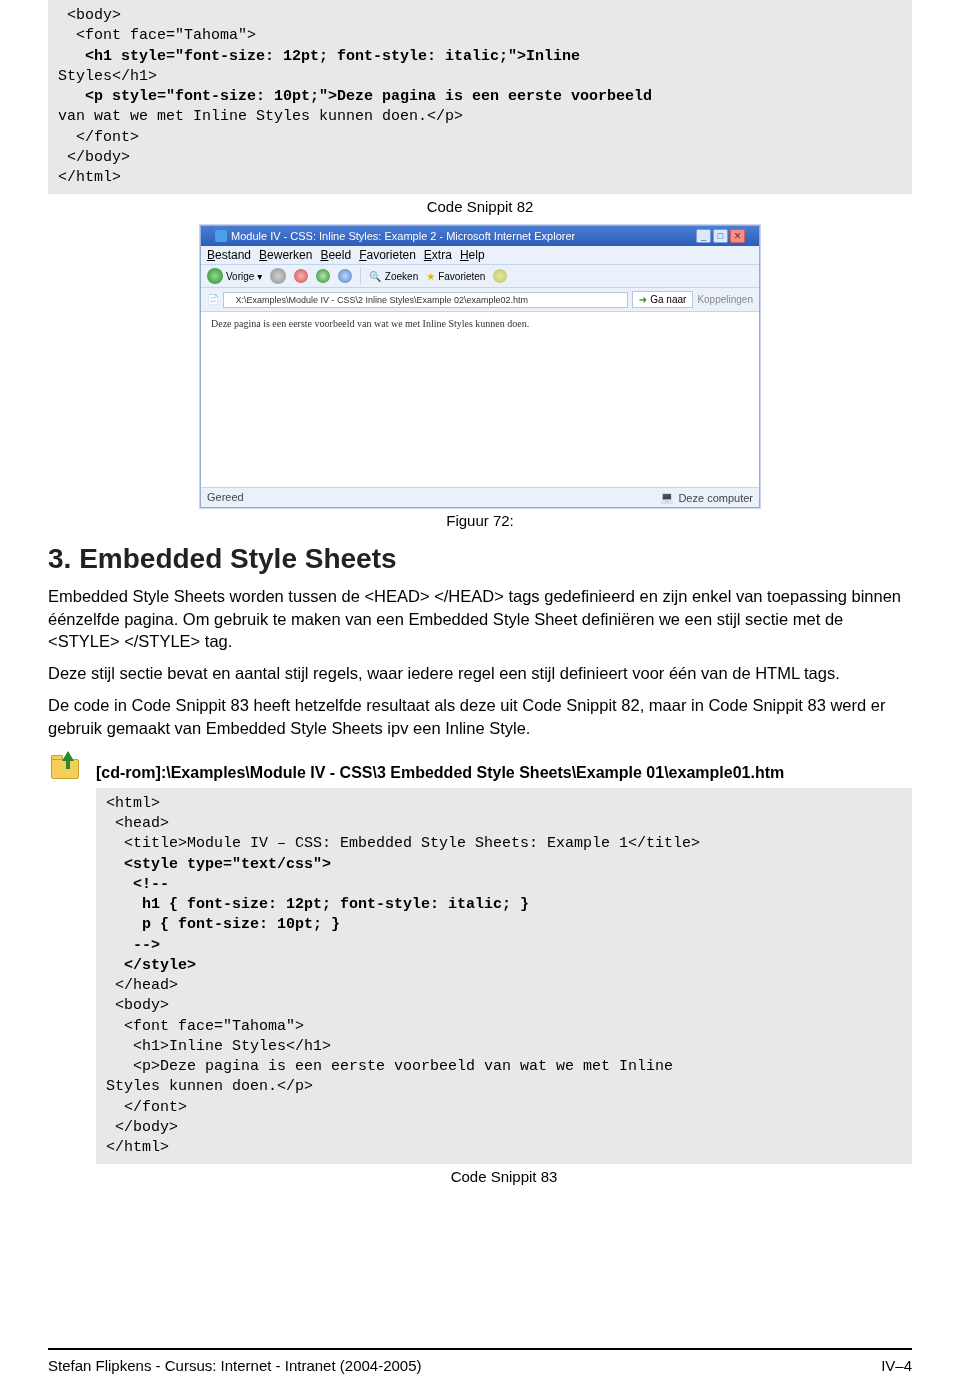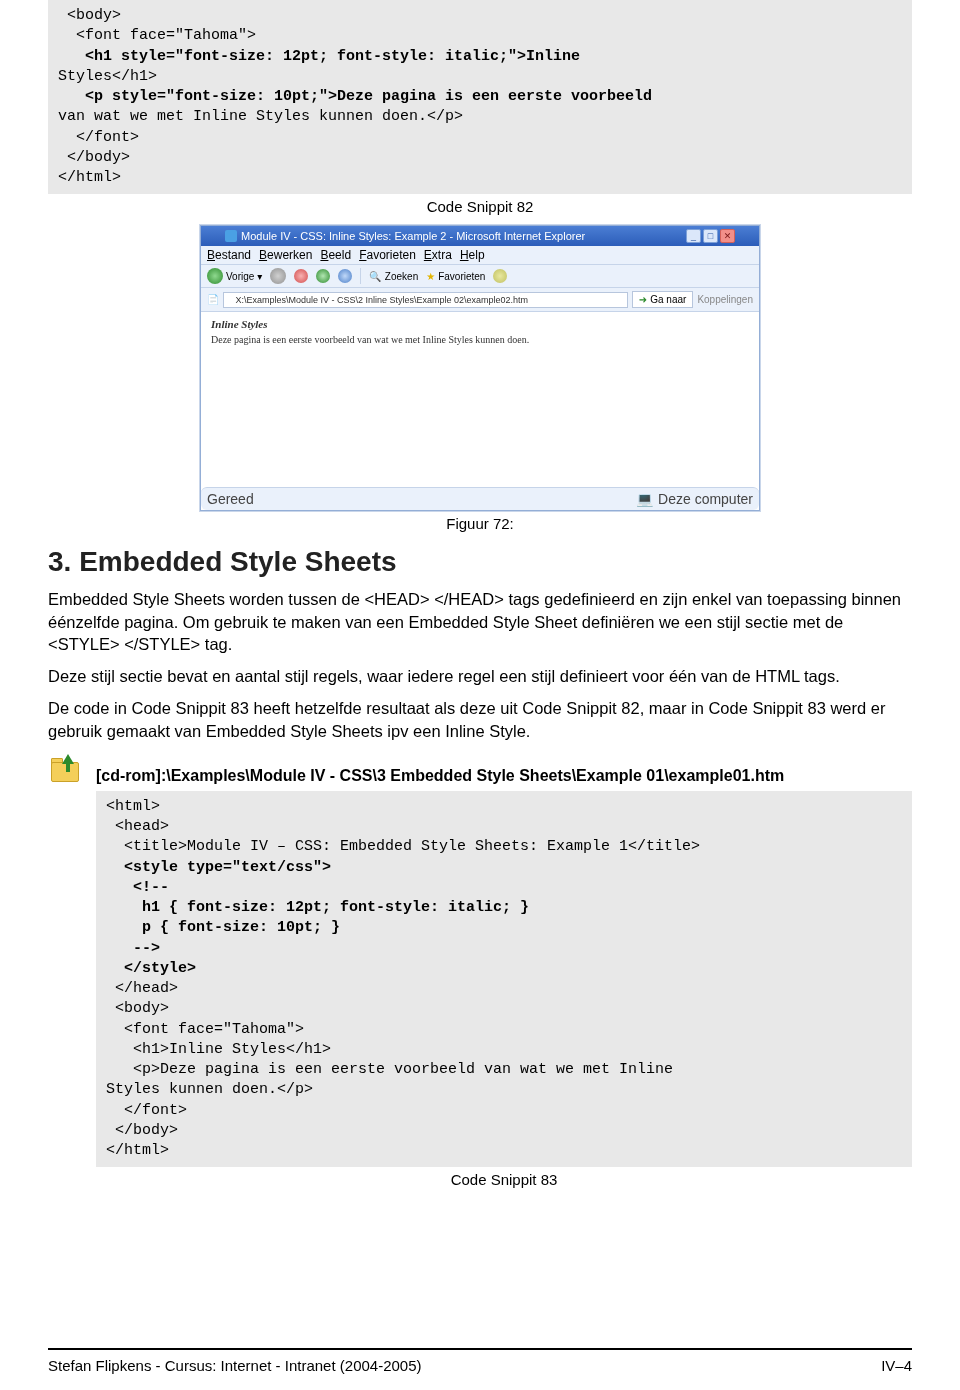--- a/index.html
+++ b/index.html
@@ -31,21 +31,21 @@
     width: 560px;
     margin: 6px auto 4px;
     border: 1px solid #94aed6;
     background: #fff;
     box-shadow: 0 0 0 1px #c9d6ea;
   }
   .ie-title {
     background: linear-gradient(#4b7ed4, #2c5db9);
     color: #fff;
     font-size: 11px;
-    padding: 3px 24px;
+    padding: 3px 14px;
     display: flex;
     align-items: center;
     justify-content: space-between;
   }
   .ie-title .wbtns { display: flex; gap: 2px; }
   .ie-title .wbtn {
     width: 15px; height: 14px; background: #dbe7fa; border: 1px solid #7ca0d8;
     border-radius: 2px; display: inline-flex; align-items:center; justify-content:center;
     font-size: 9px; color: #2a55a0;
   }
@@ -67,21 +67,21 @@
   .ie-btn { display:flex; align-items:center; gap:3px; }
   .ie-circ { width:16px;height:16px;border-radius:50%;display:inline-block; }
   .ie-addr {
     background:#eaf1fb; padding:3px 6px; display:flex; gap:4px; align-items:center;
     border-bottom:1px solid #c6d4e9; font-size:10px;
   }
   .ie-addr .field { flex:1; background:#fff; border:1px solid #b7c6dd; padding:2px 11px; font-size:9px; color:#333;}
   .ie-gabtn { background:#fff; border:1px solid #b7c6dd; padding:2px 6px; display:flex;align-items:center;gap:3px;}
   .ie-body { height:175px; padding:6px 10px; font-family: Tahoma; font-size:10px; color:#333;}
   .ie-body h4 { font-style: italic; font-size:11px; margin-bottom:4px; font-weight:bold; }
-  .ie-status { background:#eaf1fb; border-top:1px solid #c6d4e9; font-size:14px; padding:3px 6px; display:flex; justify-content:space-between; color:#444;border-radius:6px;}
+  .ie-status { background:#eaf1fb; border-top:1px solid #c6d4e9; font-size:11px; padding:3px 6px; display:flex; justify-content:space-between; color:#444;}
   h2.section {
     font-family: "Gill Sans", "Trebuchet MS", Arial, sans-serif;
     font-weight: bold;
     color: #222;
     font-size: 28px;
     margin: 14px 0 10px 0;
   }
   .body-text {
     font-size: 16.5px;
     line-height: 1.35;
@@ -178,21 +178,20 @@
   <div class="ie-addr">
     <span>📄</span>
     <div class="field">X:\Examples\Module IV - CSS\2 Inline Styles\Example 02\example02.htm</div>
     <div class="ie-gabtn">
       <span style="color:#2c8a2c;">➜</span>
       <span>Ga naar</span>
     </div>
     <span style="color:#888;">Koppelingen</span>
   </div>
   <div class="ie-body">
-    <h4>Inline Styles</h4>
     <div>Deze pagina is een eerste voorbeeld van wat we met Inline Styles kunnen doen.</div>
   </div>
   <div class="ie-status">
     <span>Gereed</span>
     <span style="display:flex;align-items:center;gap:4px;">
       <span>💻</span>
       <span>Deze computer</span>
     </span>
   </div>
 </div>

